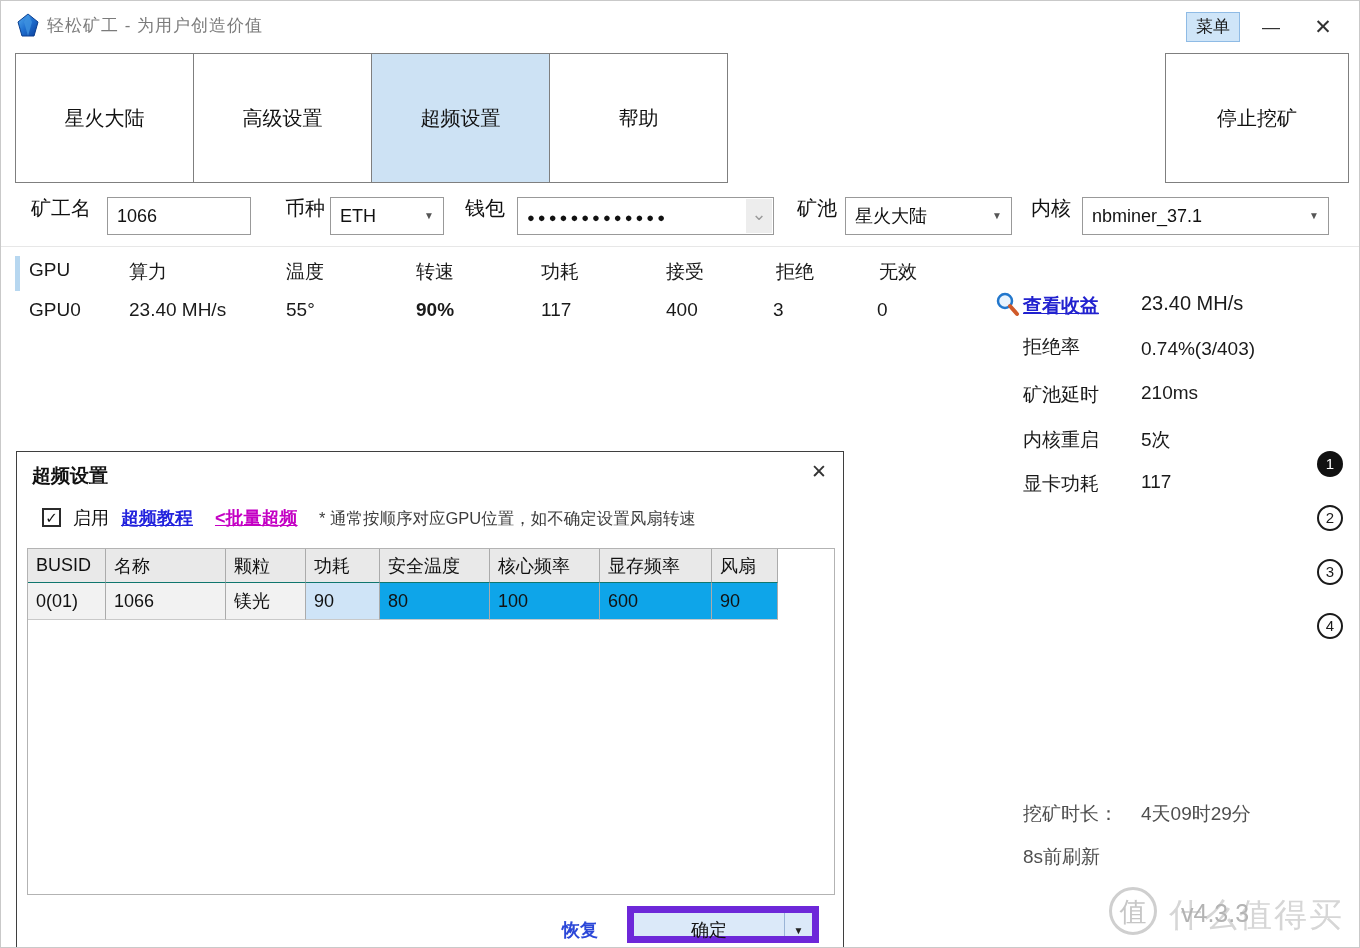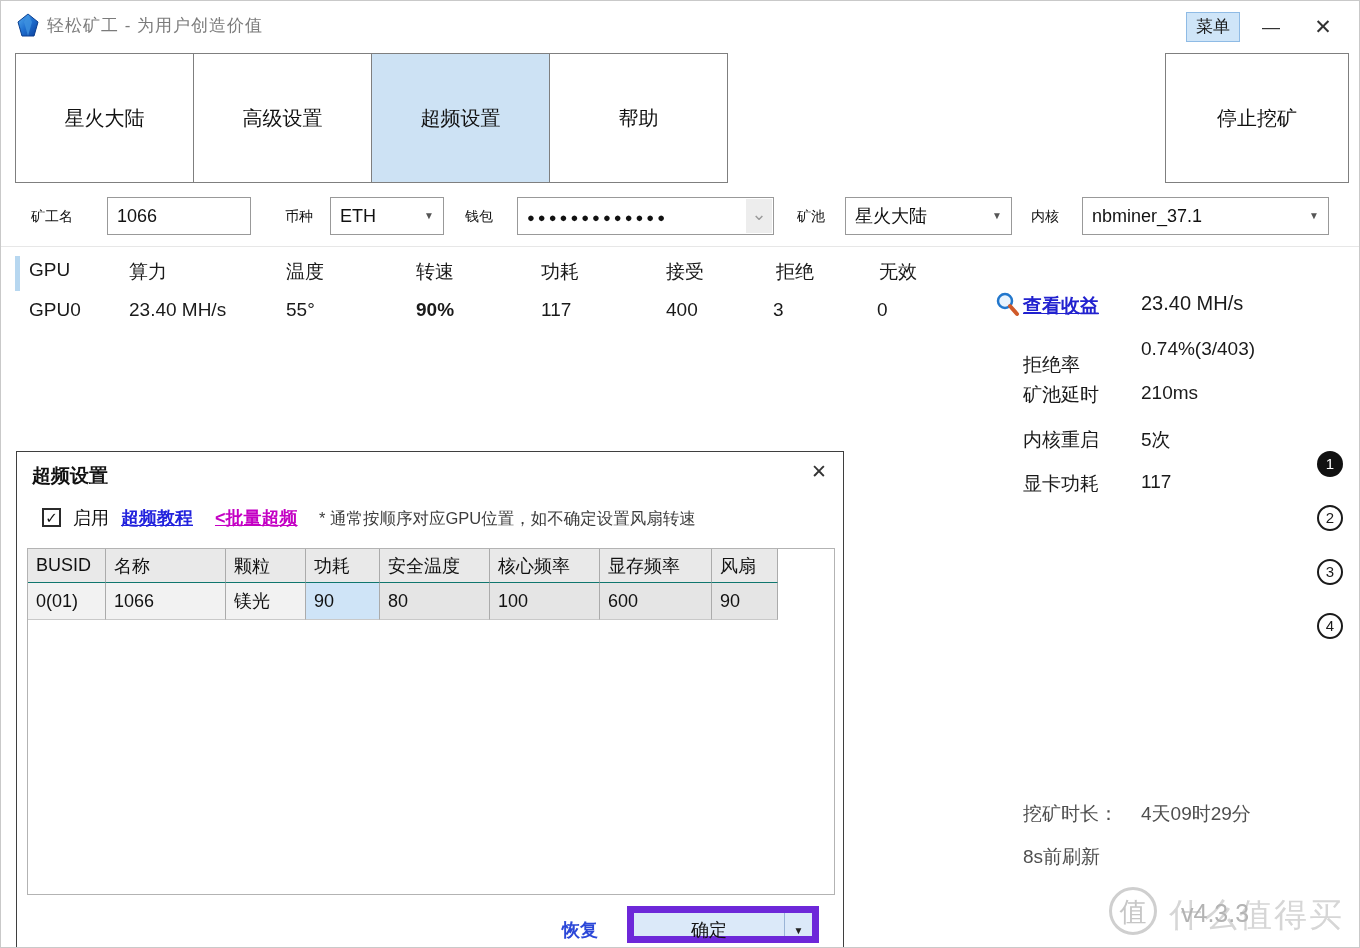--- a/index.html
+++ b/index.html
@@ -20,21 +20,21 @@
   .close-btn { left:1305px; top:10px; width:34px; height:32px; font-size:21px; color:#333; text-align:center; line-height:32px; }
 
   
   .tab { top:52px; height:130px; width:179px; background:#fff; border:1px solid #7f7f7f;
          display:flex; align-items:center; justify-content:center; font-size:20px; color:#111; }
   .tab.active { background:#cde2f4; }
   .stop-btn { left:1164px; top:52px; width:184px; height:130px; background:#fff; border:1px solid #7f7f7f;
               display:flex; align-items:center; justify-content:center; font-size:20px; color:#111; }
 
   
-  .flabel { top:196px; height:38px; line-height:38px; font-size:14px; color:#111; }
+  .flabel { top:188px; height:38px; line-height:38px; font-size:20px; color:#111; }
   .finput { top:196px; height:38px; background:#fff; border:1px solid #999; font-size:18px; color:#111;
             line-height:36px; padding-left:9px; }
   .fselect { top:196px; height:38px; background:#fff; border:1px solid #999; font-size:18px; color:#111;
              line-height:36px; padding-left:9px; }
   .fselect .arrow { position:absolute; right:9px; top:0; line-height:36px; font-size:10px; color:#555; }
   .wallet-dots { font-size:13px; letter-spacing:3px; line-height:38px; }
   .wallet-chevron { position:absolute; right:1px; top:1px; width:26px; height:34px; background:#ededed;
                     color:#9a9a9a; text-align:center; line-height:30px; font-size:18px; }
   .form-divider { left:0; top:245px; width:1360px; height:1px; background:#e7e7e7; }
 
@@ -57,21 +57,21 @@
   .dlg-checkbox { left:25px; top:56px; width:19px; height:19px; border:2px solid #2b2b2b; background:#fff;
                   text-align:center; line-height:16px; font-size:15px; font-weight:bold; color:#111; }
   .dlg-enable { left:56px; top:54px; font-size:18px; color:#111; }
   .dlg-tutorial { left:104px; top:54px; font-size:18px; font-weight:bold; color:#2222dd; text-decoration:underline; }
   .dlg-batch { left:198px; top:54px; font-size:18px; font-weight:bold; color:#c400c4; text-decoration:underline; }
   .dlg-hint { left:302px; top:56px; font-size:16.5px; color:#3c3c3c; }
   .dlg-tablebox { left:10px; top:96px; width:808px; height:347px; border:1px solid #b3b3b3; background:#fff; }
   .oc-row { display:flex; }
   .oc-cell { border-right:1px solid #ababab; border-bottom:1px solid #0f766e; font-size:18px; color:#111;
              padding-left:8px; display:flex; align-items:center; height:34px; background:#e9e9e9; }
-  .oc-data .oc-cell { height:37px; background:#e5e5e5; border-bottom:1px solid #c9c9c9; }
+  .oc-data .oc-cell { height:37px; background:#0ea5e9; border-bottom:1px solid #c9c9c9; }
   .oc-data .oc-cell.gray { background:#f2f2f2; }
   .oc-data .oc-cell.sel { background:#cfe4f7; }
   .dlg-footer-links { left:18px; top:466px; font-size:18px; font-weight:bold; color:#c400c4; display:flex; gap:11px; }
   .dlg-restore { left:545px; top:466px; font-size:18px; font-weight:bold; color:#2b47d8; }
   .ok-btn { left:610px; top:454px; width:192px; height:37px; background:#dbe9f9; border:7px solid #6d28d9; display:flex; }
   .ok-main { flex:1; text-align:center; line-height:35px; font-size:18px; color:#111; }
   .ok-arrow { width:28px; border-left:1px solid #9ab4d6; text-align:center; line-height:35px; font-size:10px; color:#222; }
 
   
   .foot-text { font-size:19px; color:#4f4f4f; white-space:nowrap; }
@@ -172,21 +172,21 @@
 
 <div class="abs" style="left:993px;top:290px;width:26px;height:26px;">
   <svg width="26" height="26" viewBox="0 0 26 26">
     <circle cx="11" cy="10" r="7" fill="#eaf4fd" stroke="#2277cc" stroke-width="2.5"></circle>
     <line x1="16" y1="15" x2="23" y2="23" stroke="#d05a2a" stroke-width="4" stroke-linecap="round"></line>
   </svg>
 </div>
 <a class="abs earnings-link" style="left:1022px;top:292px;">查看收益</a>
 <span class="abs stat-value" style="left:1140px;top:291px;font-size:20px;">23.40 MH/s</span>
 
-<span class="abs stat-label" style="left:1022px;top:351px;">拒绝率</span>
+<span class="abs stat-label" style="left:1022px;top:333px;">拒绝率</span>
 <span class="abs stat-value" style="left:1140px;top:337px;">0.74%(3/403)</span>
 
 <span class="abs stat-label" style="left:1022px;top:381px;">矿池延时</span>
 <span class="abs stat-value" style="left:1140px;top:381px;">210ms</span>
 
 <span class="abs stat-label" style="left:1022px;top:426px;">内核重启</span>
 <span class="abs stat-value" style="left:1140px;top:426px;">5次</span>
 
 <span class="abs stat-label" style="left:1022px;top:470px;">显卡功耗</span>
 <span class="abs stat-value" style="left:1140px;top:470px;">117</span>

